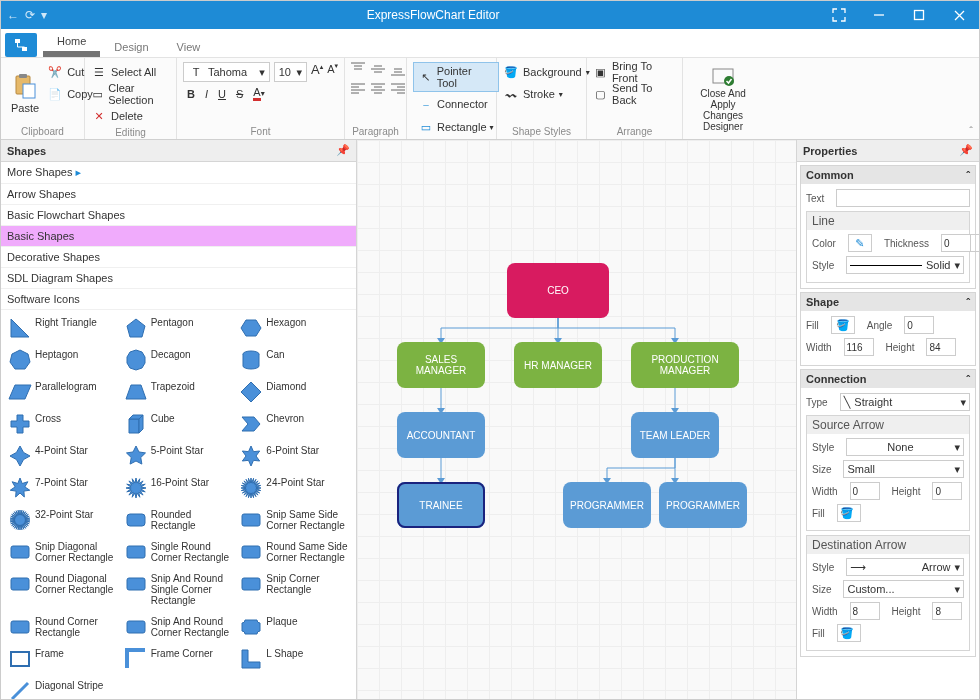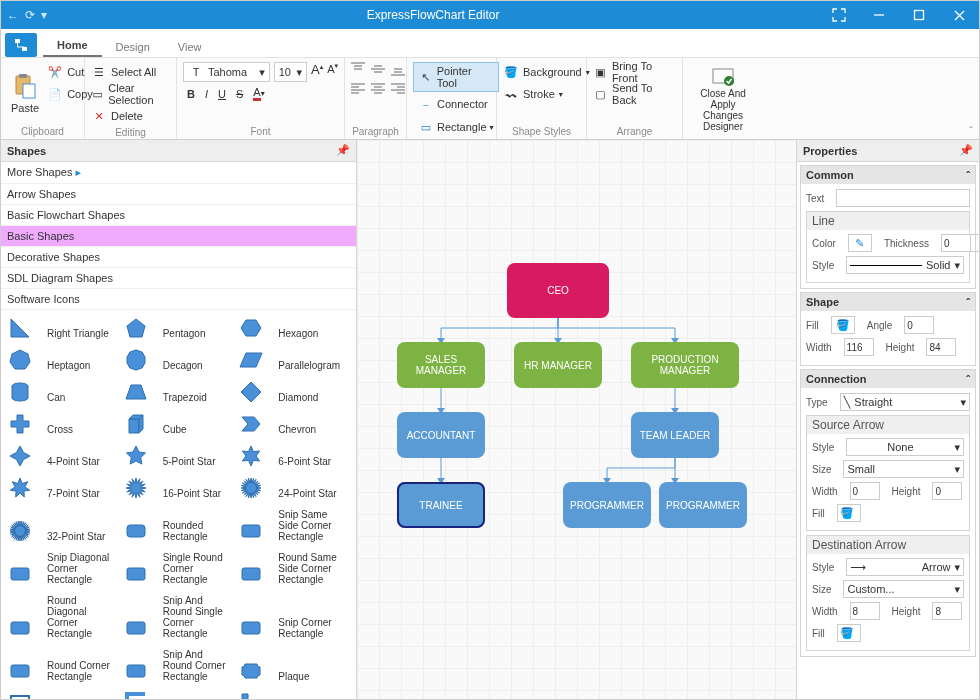--- a/index.html
+++ b/index.html
@@ -8,42 +8,42 @@
 .titlebar .left{display:flex;align-items:center;gap:6px;padding-left:6px}
 .titlebar .left span{color:#cfe7f8;font-size:12px}
 .titlebar .title{color:#fff;font-size:12px}
 .titlebar .right{display:flex;align-items:center;gap:0}
 .winbtn{width:40px;height:28px;display:flex;align-items:center;justify-content:center;color:#fff;font-size:12px}
 .winbtn svg{stroke:#fff}
 .ribbon{border-bottom:1px solid #d0d0d0;background:#fbfbfb}
 .tabs{display:flex;align-items:flex-end;height:28px;padding-left:4px;background:#fff}
 .apptab{width:32px;height:24px;background:#1e8bd6;display:flex;align-items:center;justify-content:center;margin-right:6px;border-radius:2px}
 .tab{padding:5px 14px 4px;color:#333;cursor:default}
-.tab.active{border-bottom:2px solid #737373;color:#444;font-weight:700}
+.tab.active{border-bottom:6px solid #737373;color:#444;font-weight:400}
 .tab.design{color:#777}
 .ribbon-groups{display:flex;height:82px;border-top:1px solid #e3e3e3;position:relative}
 .rgroup{border-right:1px solid #e3e3e3;display:flex;flex-direction:column;justify-content:space-between;padding:4px 6px 2px}
 .rgroup .label{text-align:center;color:#8a8a8a;font-size:10px;margin-top:1px}
 .rgroup .body{display:flex;gap:4px;flex:1}
 .bigbtn{display:flex;flex-direction:column;align-items:center;justify-content:center;gap:2px;padding:2px 4px}
 .smallrow{display:flex;align-items:center;gap:4px;height:20px}
 .icn{width:16px;height:16px;display:inline-flex;align-items:center;justify-content:center}
 .dd{display:flex;align-items:center;border:1px solid #ccc;height:20px;background:#fff;padding:0 4px;gap:4px}
 .ddlabel{flex:1;text-align:left}
 .btncell{display:flex;align-items:center;gap:3px;padding:2px 4px;border:1px solid transparent}
 .btncell.picked{background:#d5e8f7;border-color:#8fc3ea}
 .collapse{position:absolute;right:6px;bottom:2px;color:#8a8a8a}
 .content{display:flex;height:562px}
 .left-panel{width:356px;border-right:1px solid #d5d5d5;display:flex;flex-direction:column;overflow:hidden}
 .panel-header{background:#eee;border-bottom:1px solid #d5d5d5;padding:4px 6px;display:flex;justify-content:space-between;align-items:center;font-weight:bold}
 .cat{padding:4px 6px;border-bottom:1px solid #f0f0f0;cursor:default}
 .cat.more{color:#1e8bd6}
 .cat.active{background:#f0abfc}
 .shape-grid{display:grid;grid-template-columns:1fr 1fr 1fr;padding:2px 4px;overflow-y:auto;flex:1}
-.shape-item{display:flex;align-items:flex-end;gap:16px;padding:5px 4px}
+.shape-item{display:flex;align-items:flex-start;gap:4px;padding:5px 4px}
 .shape-item .sicon{width:22px;height:22px;display:flex;align-items:center;justify-content:center;flex-shrink:0}
 .shape-item .slabel{font-size:10px;line-height:11px}
 .canvas{flex:1;background:#f9f9f9;position:relative;overflow:hidden;border-right:1px solid #d5d5d5;
   background-image:linear-gradient(#eee 1px,transparent 1px),linear-gradient(90deg,#eee 1px,transparent 1px);
   background-size:22px 22px}
 .node{position:absolute;border-radius:8px;display:flex;align-items:center;justify-content:center;color:#fff;font-size:10px;text-align:center;padding:4px}
 .node.ceo{background:#d81b60;left:150px;top:123px;width:102px;height:55px}
 .node.green{background:#7cb342}
 .node.blue{background:#5b9bd5}
 .sel{outline:2px solid #1a237e;outline-offset:-2px}
@@ -338,33 +338,33 @@
           <span class="sicon">
             <svg width="22" height="22">
               <polygon points="11,1 17,3 20,8 20,14 17,19 11,21 5,19 2,14 2,8 5,3" fill="#4a90d9" stroke="#2f6eb0"></polygon>
             </svg>
           </span>
           <span class="slabel">Decagon</span>
         </div>
         <div class="shape-item">
           <span class="sicon">
             <svg width="22" height="22">
-              <polygon points="6,4 22,4 16,18 0,18" fill="#4a90d9" stroke="#2f6eb0"></polygon>
-            </svg>
-          </span>
-          <span class="slabel">Parallelogram</span>
-        </div>
-        <div class="shape-item">
-          <span class="sicon">
-            <svg width="22" height="22">
               <ellipse cx="11" cy="5" rx="8" ry="3" fill="#4a90d9" stroke="#2f6eb0"></ellipse>
               <path d="M3 5v12a8 3 0 0 0 16 0V5" fill="#4a90d9" stroke="#2f6eb0"></path>
             </svg>
           </span>
           <span class="slabel">Can</span>
+        </div>
+        <div class="shape-item">
+          <span class="sicon">
+            <svg width="22" height="22">
+              <polygon points="6,4 22,4 16,18 0,18" fill="#4a90d9" stroke="#2f6eb0"></polygon>
+            </svg>
+          </span>
+          <span class="slabel">Parallelogram</span>
         </div>
         <div class="shape-item">
           <span class="sicon">
             <svg width="22" height="22">
               <polygon points="6,4 16,4 21,18 1,18" fill="#4a90d9" stroke="#2f6eb0"></polygon>
             </svg>
           </span>
           <span class="slabel">Trapezoid</span>
         </div>
         <div class="shape-item">

